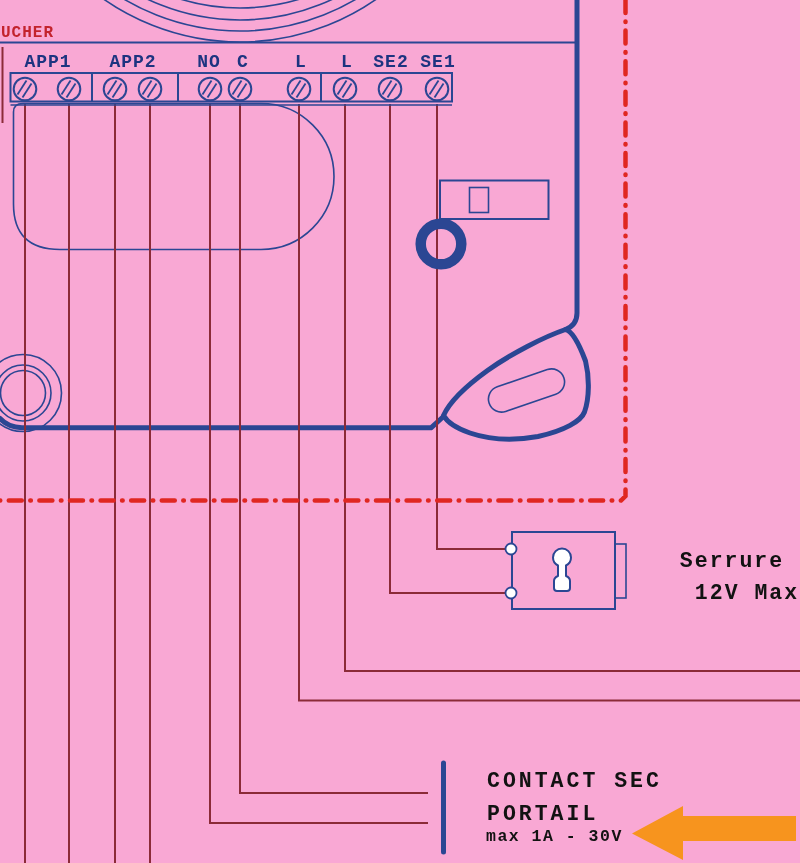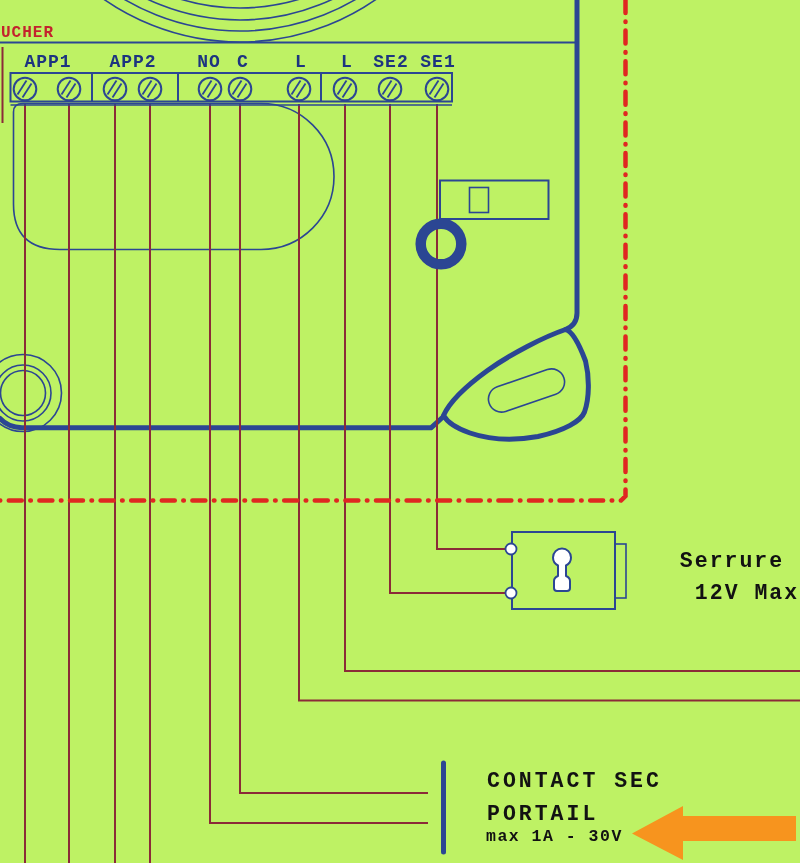--- a/index.html
+++ b/index.html
@@ -1,21 +1,21 @@
 <!DOCTYPE html>
 <html style="--device-blue: #2b4693; --label-navy: #1d3480; --wire-red: #8b2b38; --boundary-red: #e02721; --warning-red: #c3232d; --arrow-orange: #f7941e; --text-black: #121212;"><head>
 <meta charset="utf-8">
 <style>
   :root{
     --device-blue:#2b4693; --label-navy:#1d3480; --wire-red:#8b2b38;
     --boundary-red:#e02721; --warning-red:#c3232d; --arrow-orange:#f7941e;
     --text-black:#121212;
   }
   html,body{margin:0;padding:0;background:#ffffff;}
-  .stage{position:relative;width:800px;height:863px;background:#bef264;overflow:hidden;}
+  .stage{position:relative;width:800px;height:863px;background:#f9a8d4;overflow:hidden;}
   svg{display:block;}
   .st-blue{stroke:var(--device-blue);fill:none;stroke-width:1.6;}
   .st-blue-2{stroke:var(--device-blue);fill:none;stroke-width:2;}
   .st-thick{stroke:var(--device-blue);fill:none;stroke-width:5;stroke-linejoin:round;stroke-linecap:round;}
   .st-ring{stroke:var(--device-blue);fill:none;stroke-width:10.5;}
   .st-wire{stroke:var(--wire-red);fill:none;stroke-width:2;}
   .st-boundary{stroke:var(--boundary-red);fill:none;stroke-width:4.5;
     stroke-dasharray:13 8.5 .6 8.5;stroke-linecap:round;}
   .screw circle{stroke:var(--device-blue);fill:none;stroke-width:2;}
   .screw line{stroke:var(--device-blue);stroke-width:1.8;}

